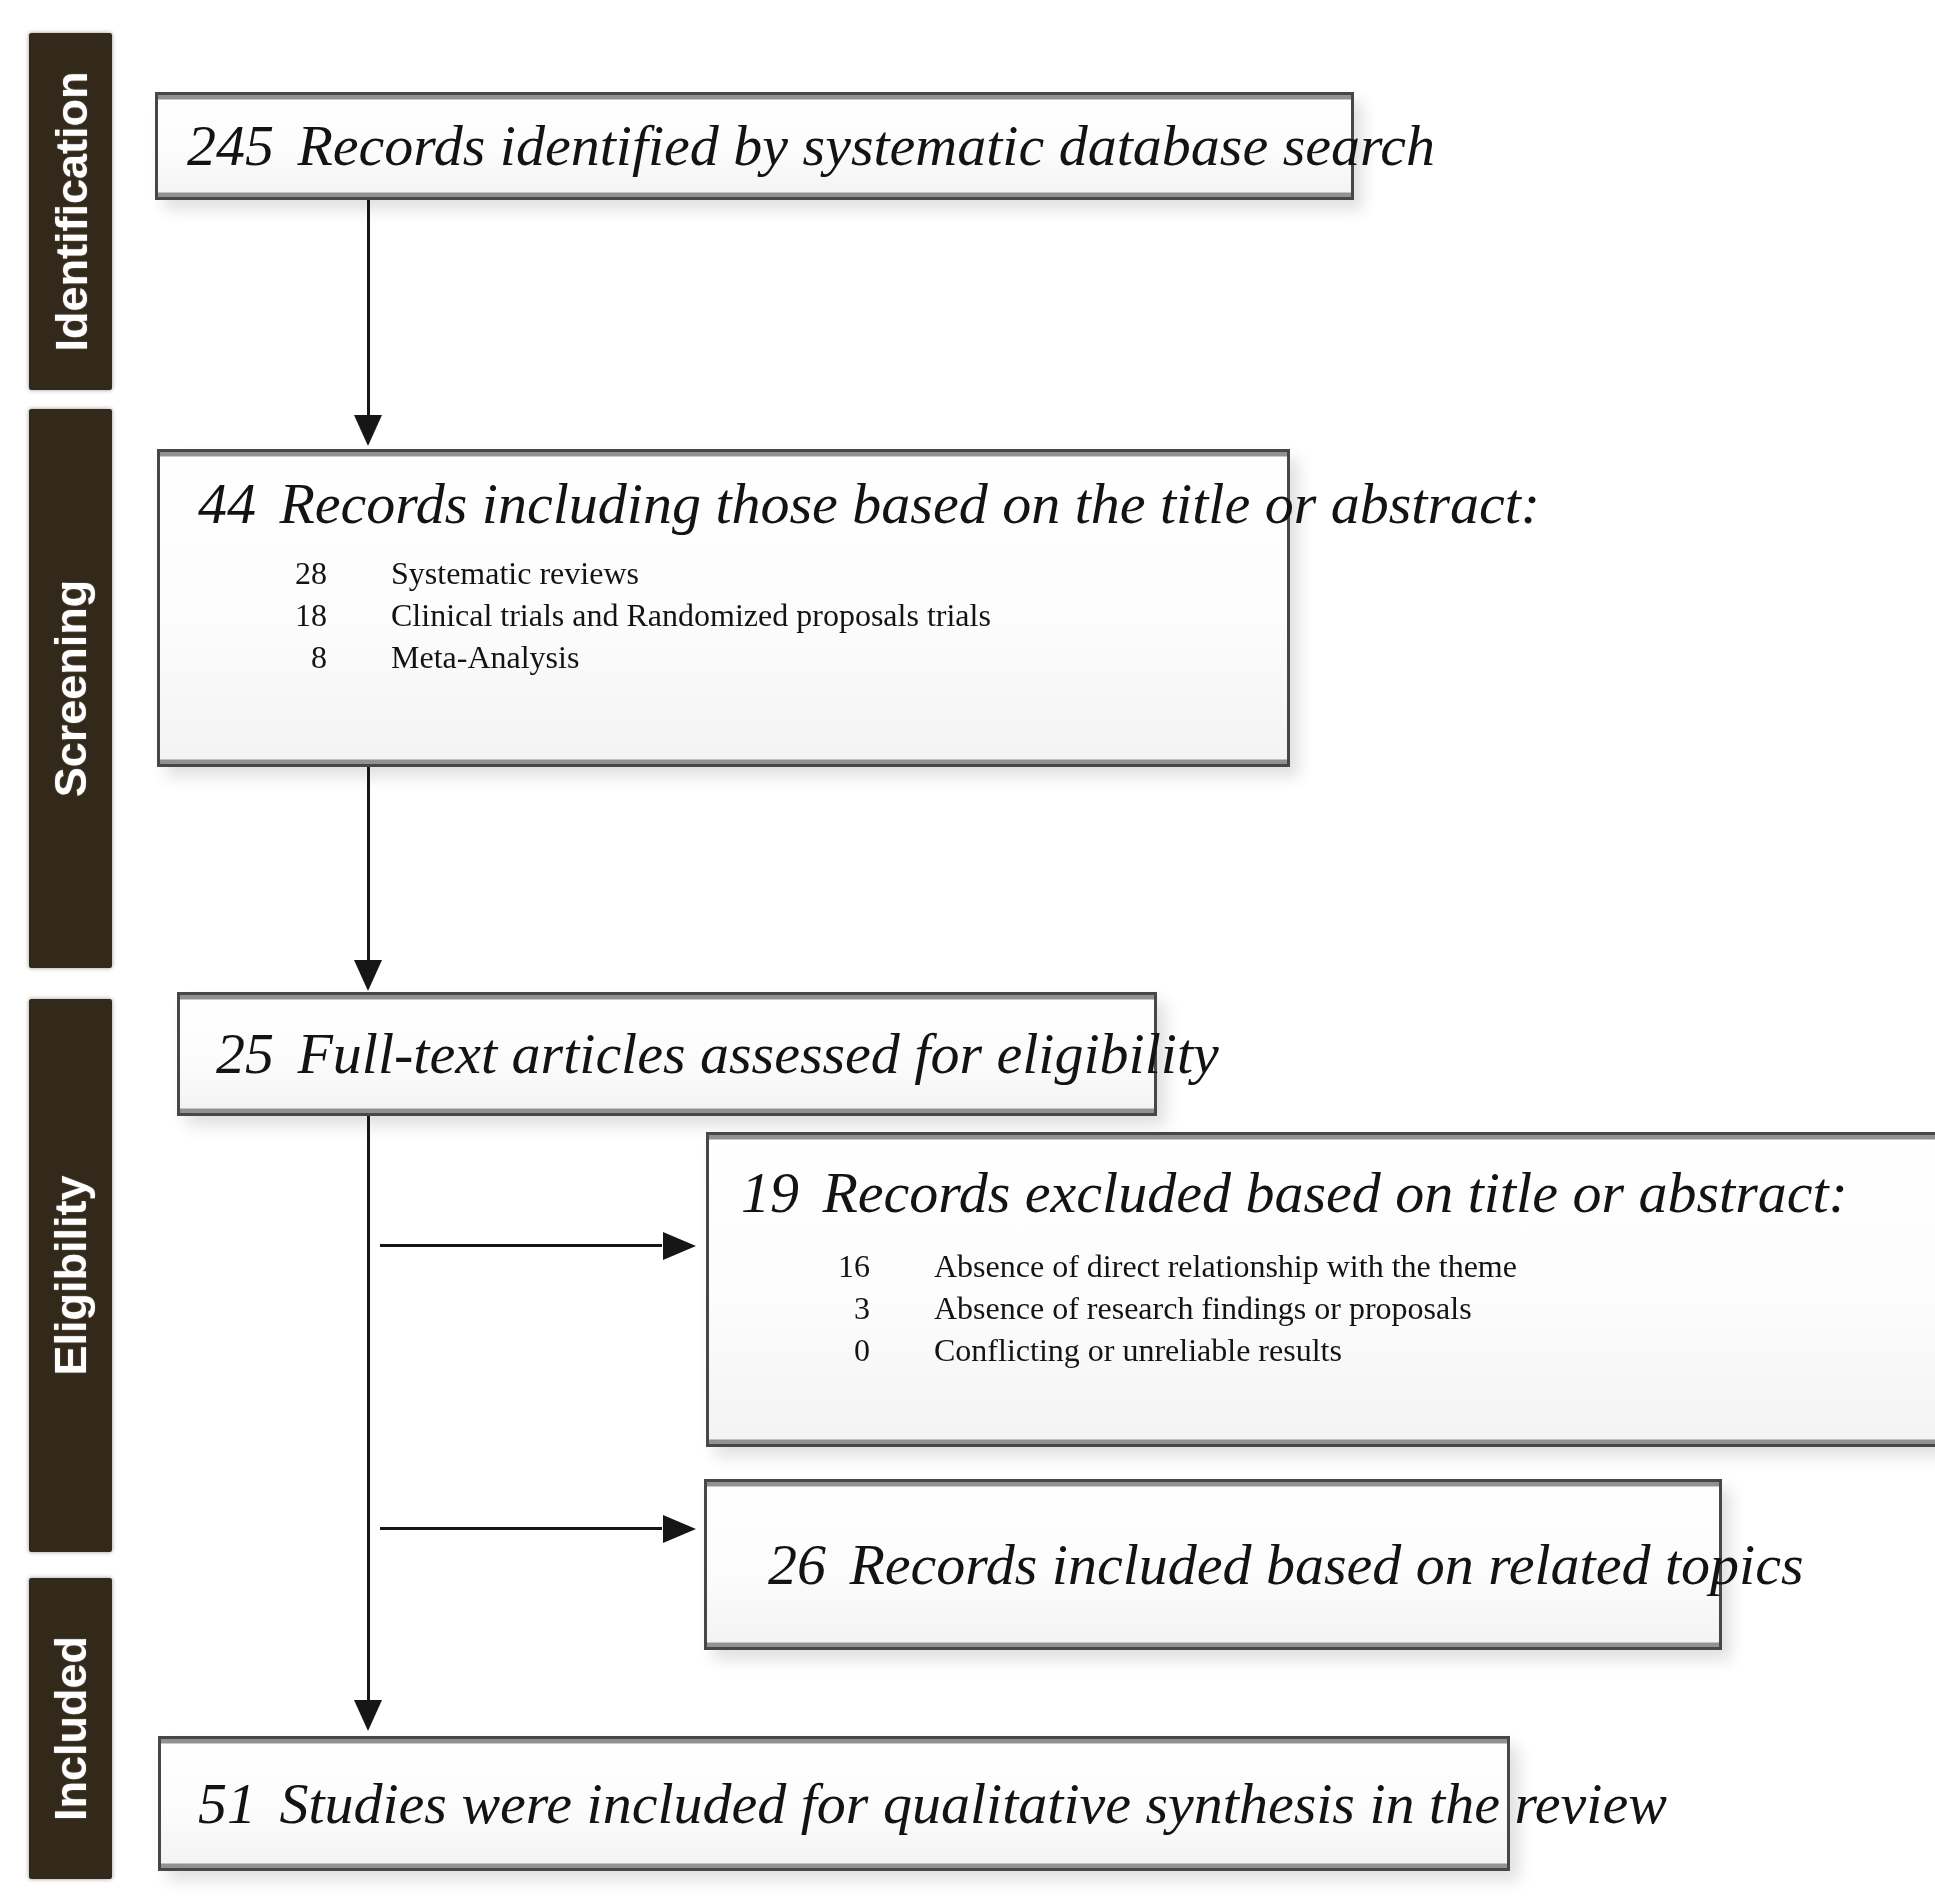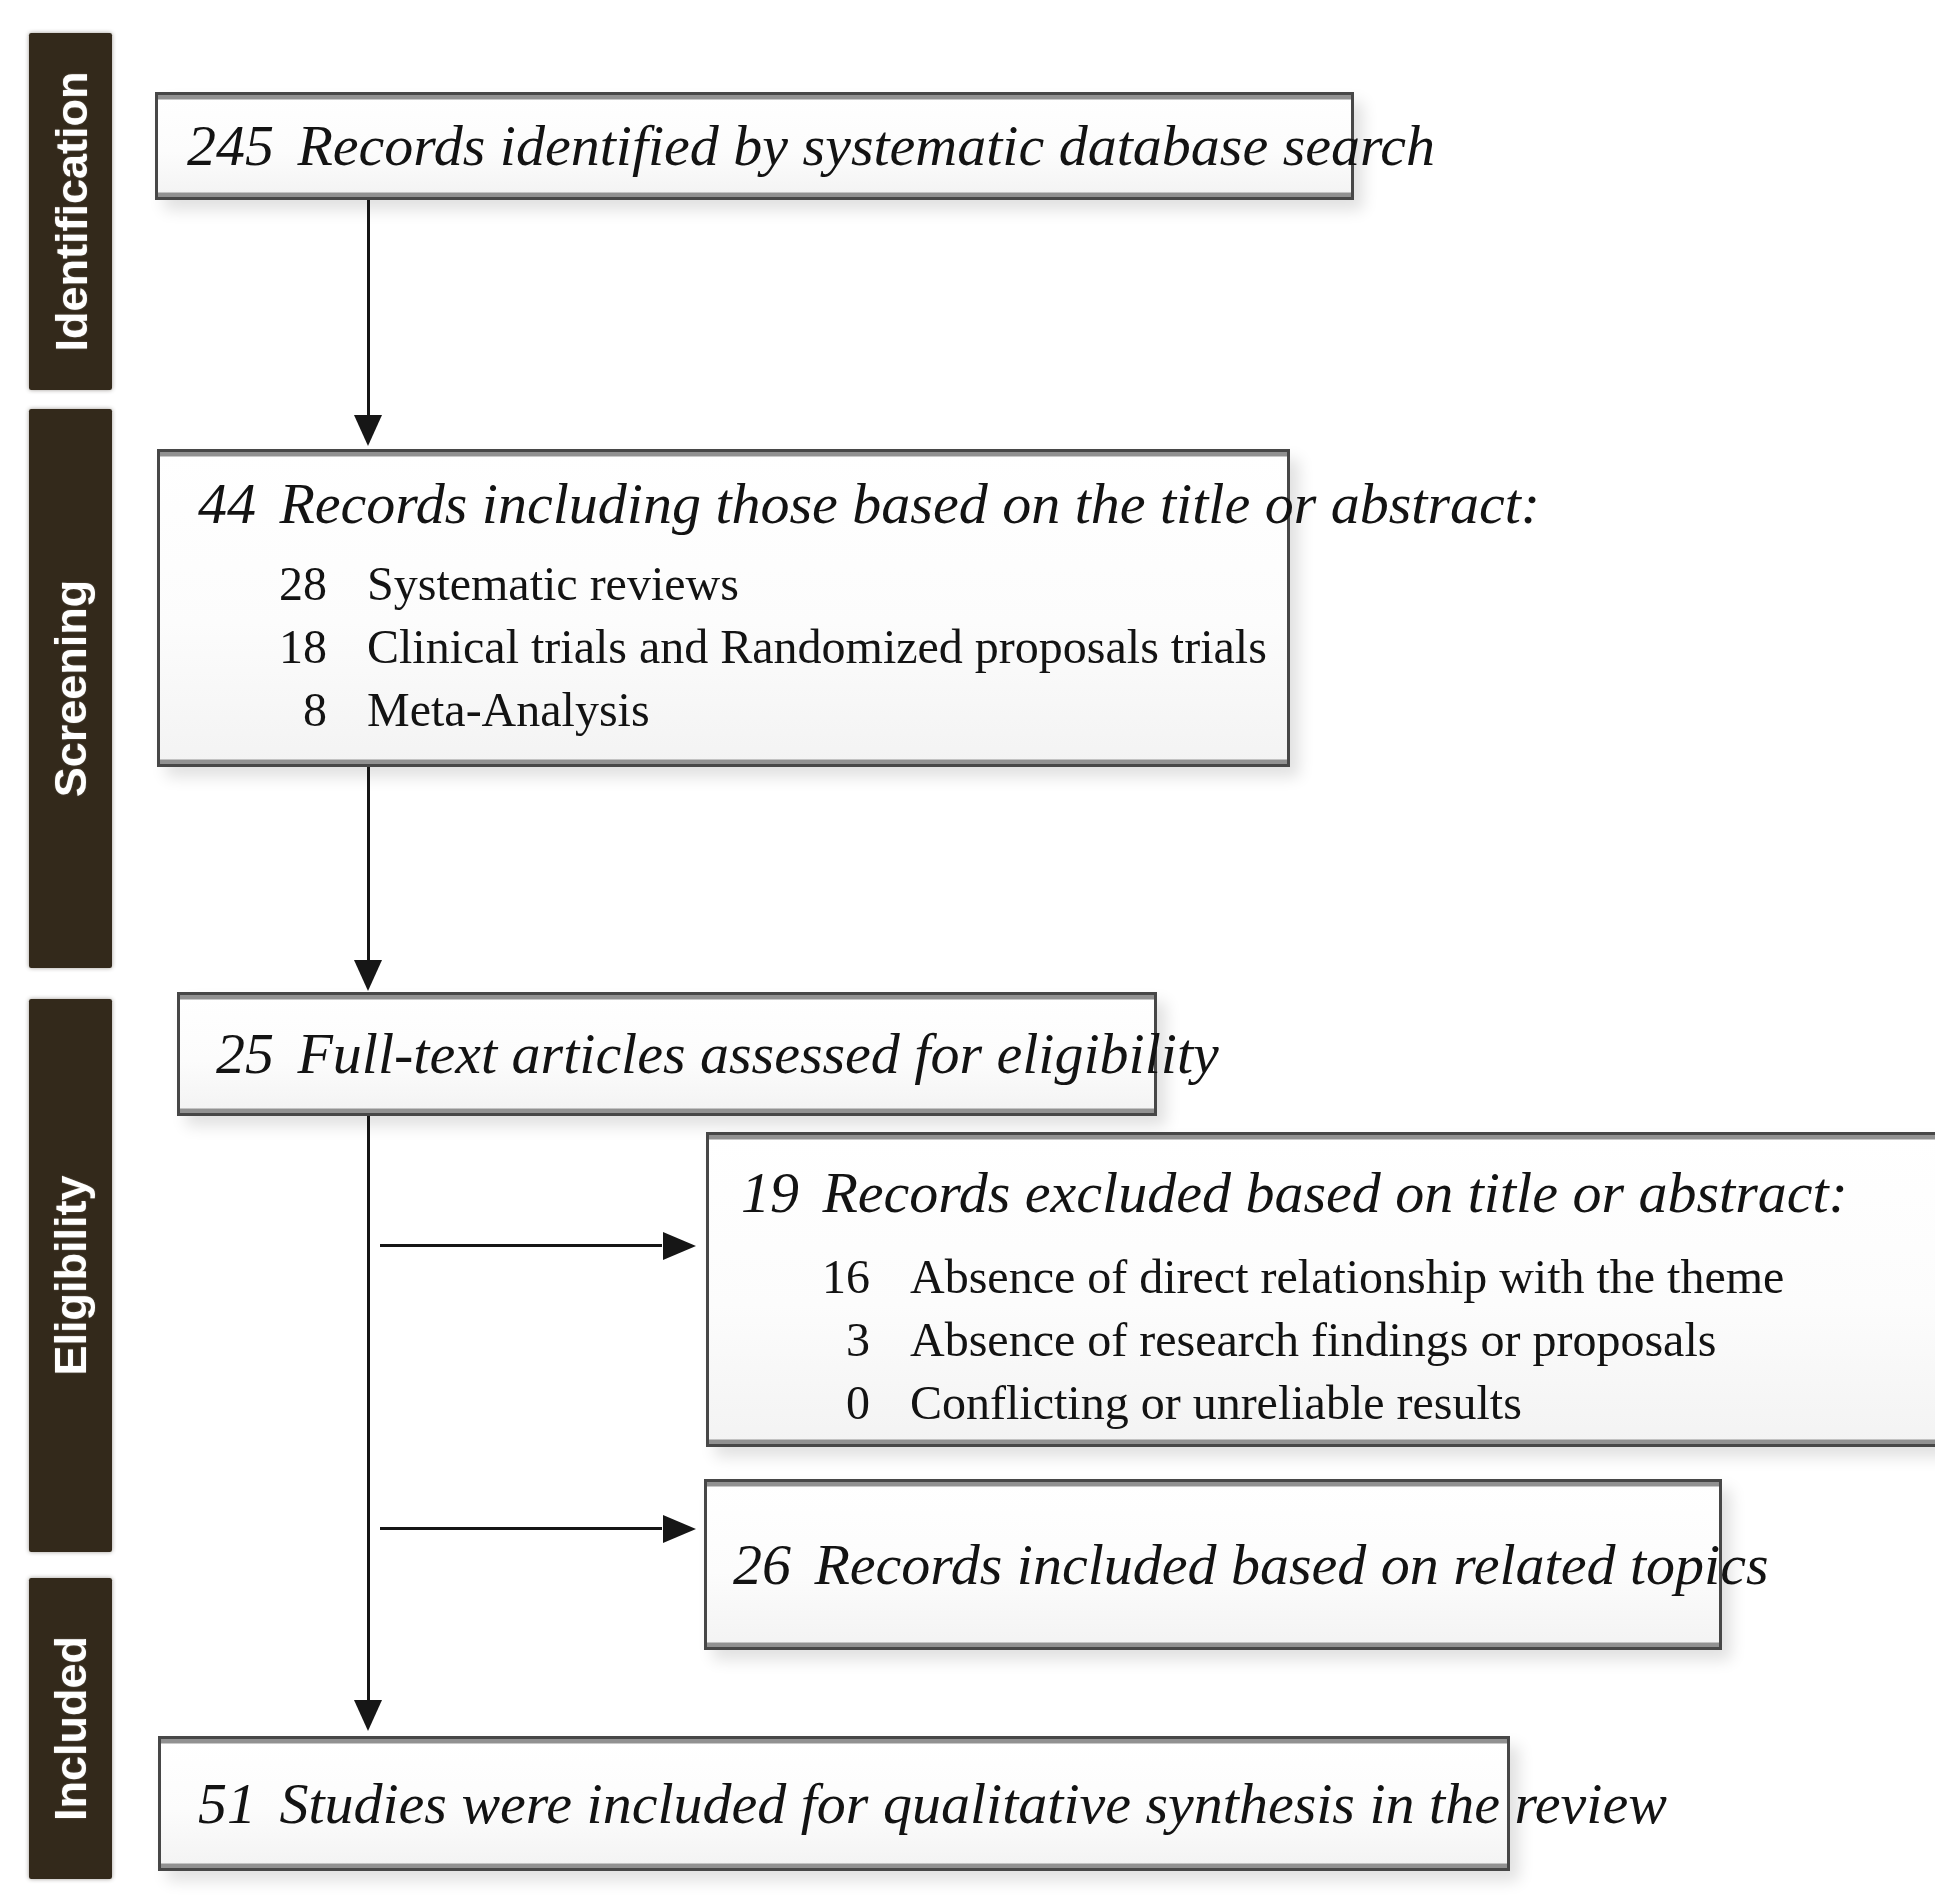--- a/index.html
+++ b/index.html
@@ -47,40 +47,41 @@
     box-shadow: inset 0 4.5px 0 #919191, inset 0 -4.5px 0 #919191,
                 9px 10px 14.5px rgba(0,0,0,0.12);
     color: #131313;
   }
   .fb-center { display: flex; align-items: center; }
 
   .box-identified { left: 155px;  top: 92px;  width: 1199px; height: 108px; padding-left: 29px; }
   .box-screened   { left: 157px;  top: 449px;  width: 1133px; height: 318px; padding: 16.7px 16.7px 5.6px 38px; }
   .box-fulltext   { left: 177px;  top: 992px; width: 980px; height: 124px; padding-left: 36px; }
   .box-excluded   { left: 706px; top: 1132px; width: 1419px; height: 315px; padding: 23.4px 16.7px 5.6px 32px; }
-  .box-related    { left: 704px; top: 1479px; width: 1018px; height: 171px; padding-left: 26px; }
+  .box-related    { left: 704px; top: 1479px; width: 1018px; height: 171px; padding-left: 61px; }
   .box-final      { left: 158px;  top: 1736px; width: 1352px; height: 135px; padding-left: 37px; }
 
   .line {
     font-style: italic;
     font-size: 58px;
     line-height: 1.2;
     margin: 0;
     white-space: nowrap;
   }
   .line .num { margin-right: 23.4px; }
   .hdr { margin-bottom: 14.5px; }
   .box-excluded .hdr { margin-bottom: 18px; }
 
   .subitem {
     display: flex;
     font-style: normal;
-    font-size: 48px;
+    font-size: 32px;
     line-height: 1.31;
     white-space: nowrap;
+    gap: 24px;
   }
   .snum { width: 129px; text-align: right; }
   .slbl { margin-left: 40px; }
 
   
   .arrow-line { position: absolute; background: #161616; }
   .head-down, .head-right { position: absolute; width: 0; height: 0; }
   .head-down  { border-left: 14px solid transparent; border-right: 14px solid transparent; border-top: 31px solid #161616; }
   .head-right { border-top: 14px solid transparent; border-bottom: 14px solid transparent; border-left: 33px solid #161616; }
 

